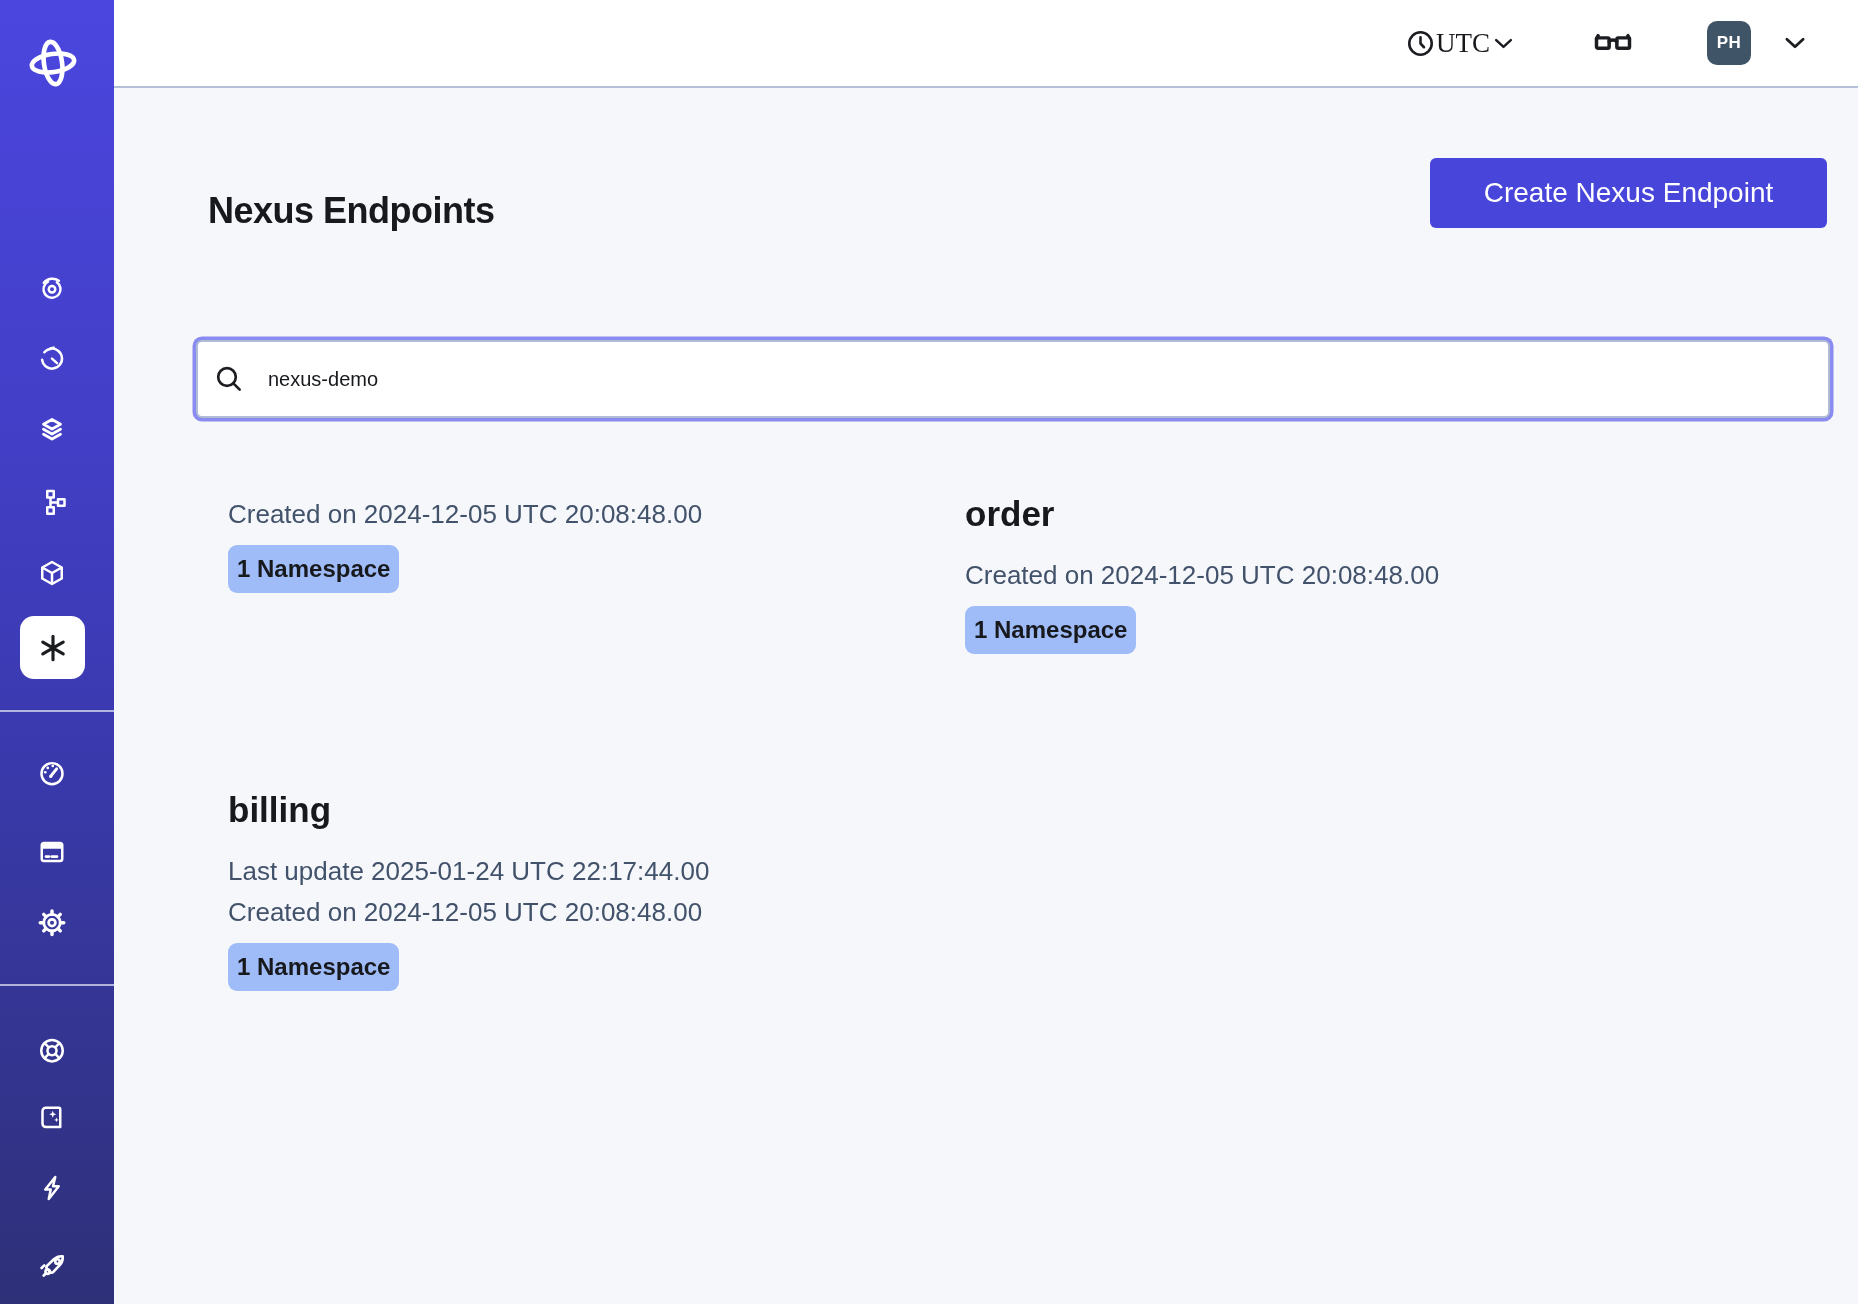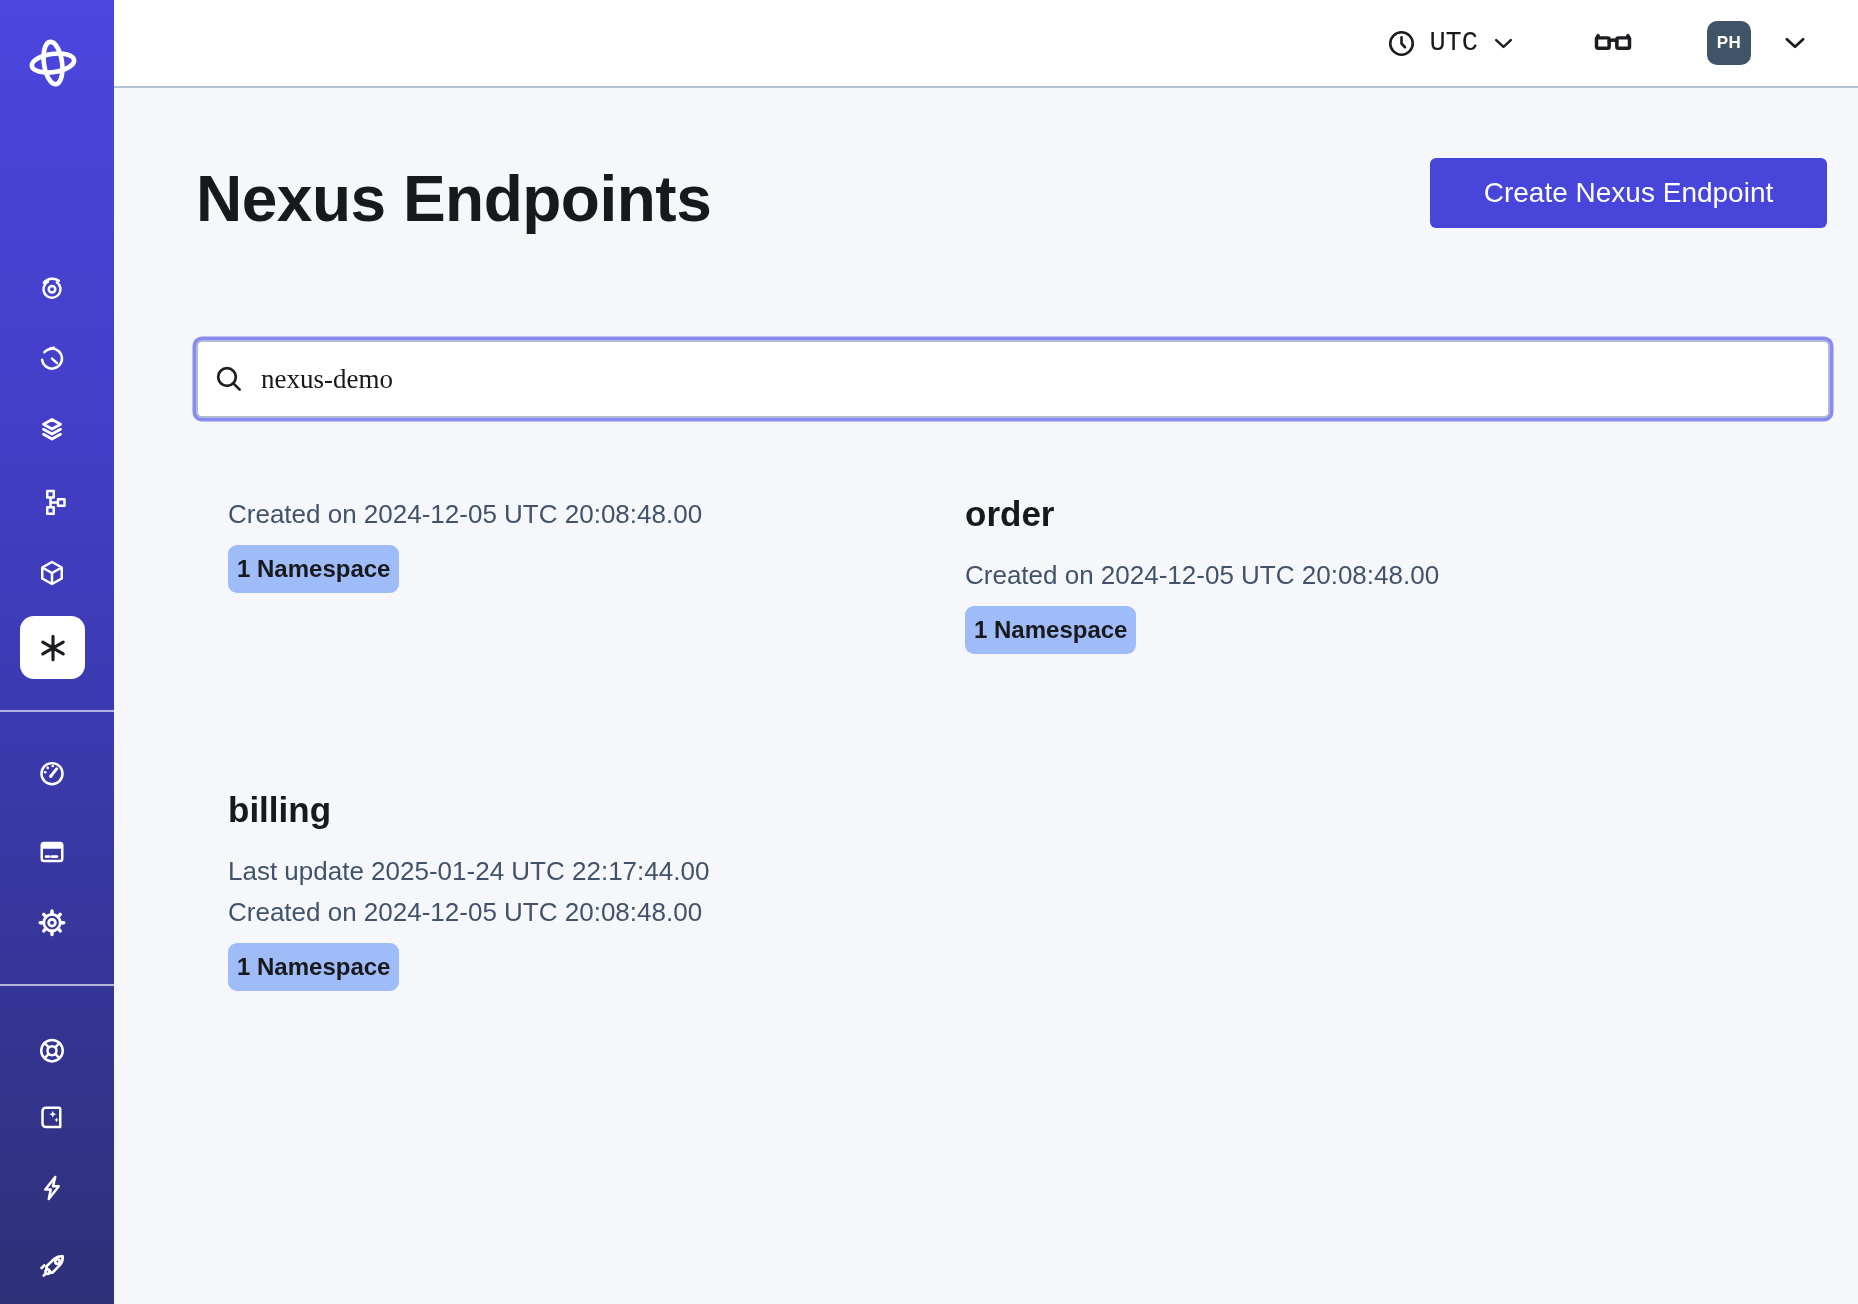--- a/index.html
+++ b/index.html
@@ -27,39 +27,39 @@
   .side-el{position:absolute;display:flex;align-items:center;justify-content:center;
     background:transparent;border:none;padding:0;cursor:pointer;}
   .side-divider{position:absolute;left:0;width:114px;height:2px;background:rgba(226,229,243,0.72);}
   .nexus-tile{position:absolute;left:20px;top:616px;width:65px;height:63px;background:#fff;border-radius:14px;
     display:flex;align-items:center;justify-content:center;border:none;cursor:pointer;padding:0;}
 
   
   .topbar{position:absolute;left:114px;top:0;right:0;height:88px;background:#fff;
     border-bottom:2px solid var(--topbar-border);display:flex;align-items:center;justify-content:flex-end;
     padding-right:48px;}
-  .tz-btn{display:flex;align-items:center;gap:12px;background:transparent;border:none;cursor:pointer;
-    margin-right:74px;padding:0;font-family:Liberation Mono, monospace;}
+  .tz-btn{display:flex;align-items:center;background:transparent;border:none;cursor:pointer;
+    margin-right:74px;padding:0;font-family:Liberation Serif, serif;}
   .tz-label{font-size:27px;font-weight:500;color:var(--text-primary);}
   .icon-btn{background:transparent;border:none;cursor:pointer;padding:0;display:flex;align-items:center;margin-right:72px;}
   .user-btn{display:flex;align-items:center;gap:29px;background:transparent;border:none;cursor:pointer;padding:0;}
   .avatar{width:44px;height:44px;border-radius:10px;background:var(--avatar-bg);color:#fff;
     display:flex;align-items:center;justify-content:center;font-size:17px;font-weight:600;letter-spacing:.5px;}
 
   
-  .page-title{position:absolute;left:196px;top:168px;margin:0;font-size:64px;line-height:62px;
+  .page-title{position:absolute;left:196px;top:168px;margin:12px;font-size:36px;line-height:62px;
     font-weight:700;letter-spacing:-.5px;color:var(--text-primary);}
   .create-btn{position:absolute;left:1430px;top:158px;width:397px;height:70px;background:var(--accent);
     color:#fff;border:none;border-radius:6px;font-size:28px;font-weight:500;font-family:inherit;cursor:pointer;}
   .search-box{position:absolute;left:196px;top:340px;width:1634px;height:78px;background:#fff;
     border:2.5px solid var(--search-border);box-shadow:0 0 0 3.5px var(--search-ring);border-radius:6px;
     display:flex;align-items:center;padding:0 20px 0 15px;}
   .search-box svg{flex:0 0 auto;}
-  .search-input{flex:1;border:none;outline:none;background:transparent;font-family:Liberation Serif, serif;
-    font-size:27px;color:var(--text-primary);margin-left:16px;padding:0;}
+  .search-input{flex:1;border:none;outline:none;background:transparent;font-family:Liberation Sans, sans-serif;
+    font-size:20px;color:var(--text-primary);margin-left:23px;padding:0;}
 
   .card{position:absolute;width:700px;background:transparent;cursor:pointer;}
   .card-name{margin:0 0 21px 0;font-size:35px;line-height:40px;font-weight:700;color:var(--text-primary);}
   .card-meta{margin:0;font-size:26px;line-height:41px;color:var(--text-meta);}
   .badge{display:inline-block;margin-top:10px;padding:6px 9px;background:var(--badge-bg);
     color:var(--text-primary);font-size:24px;line-height:36px;font-weight:700;border-radius:9px;}
 
   svg{display:block;}
 </style>
 </head>

